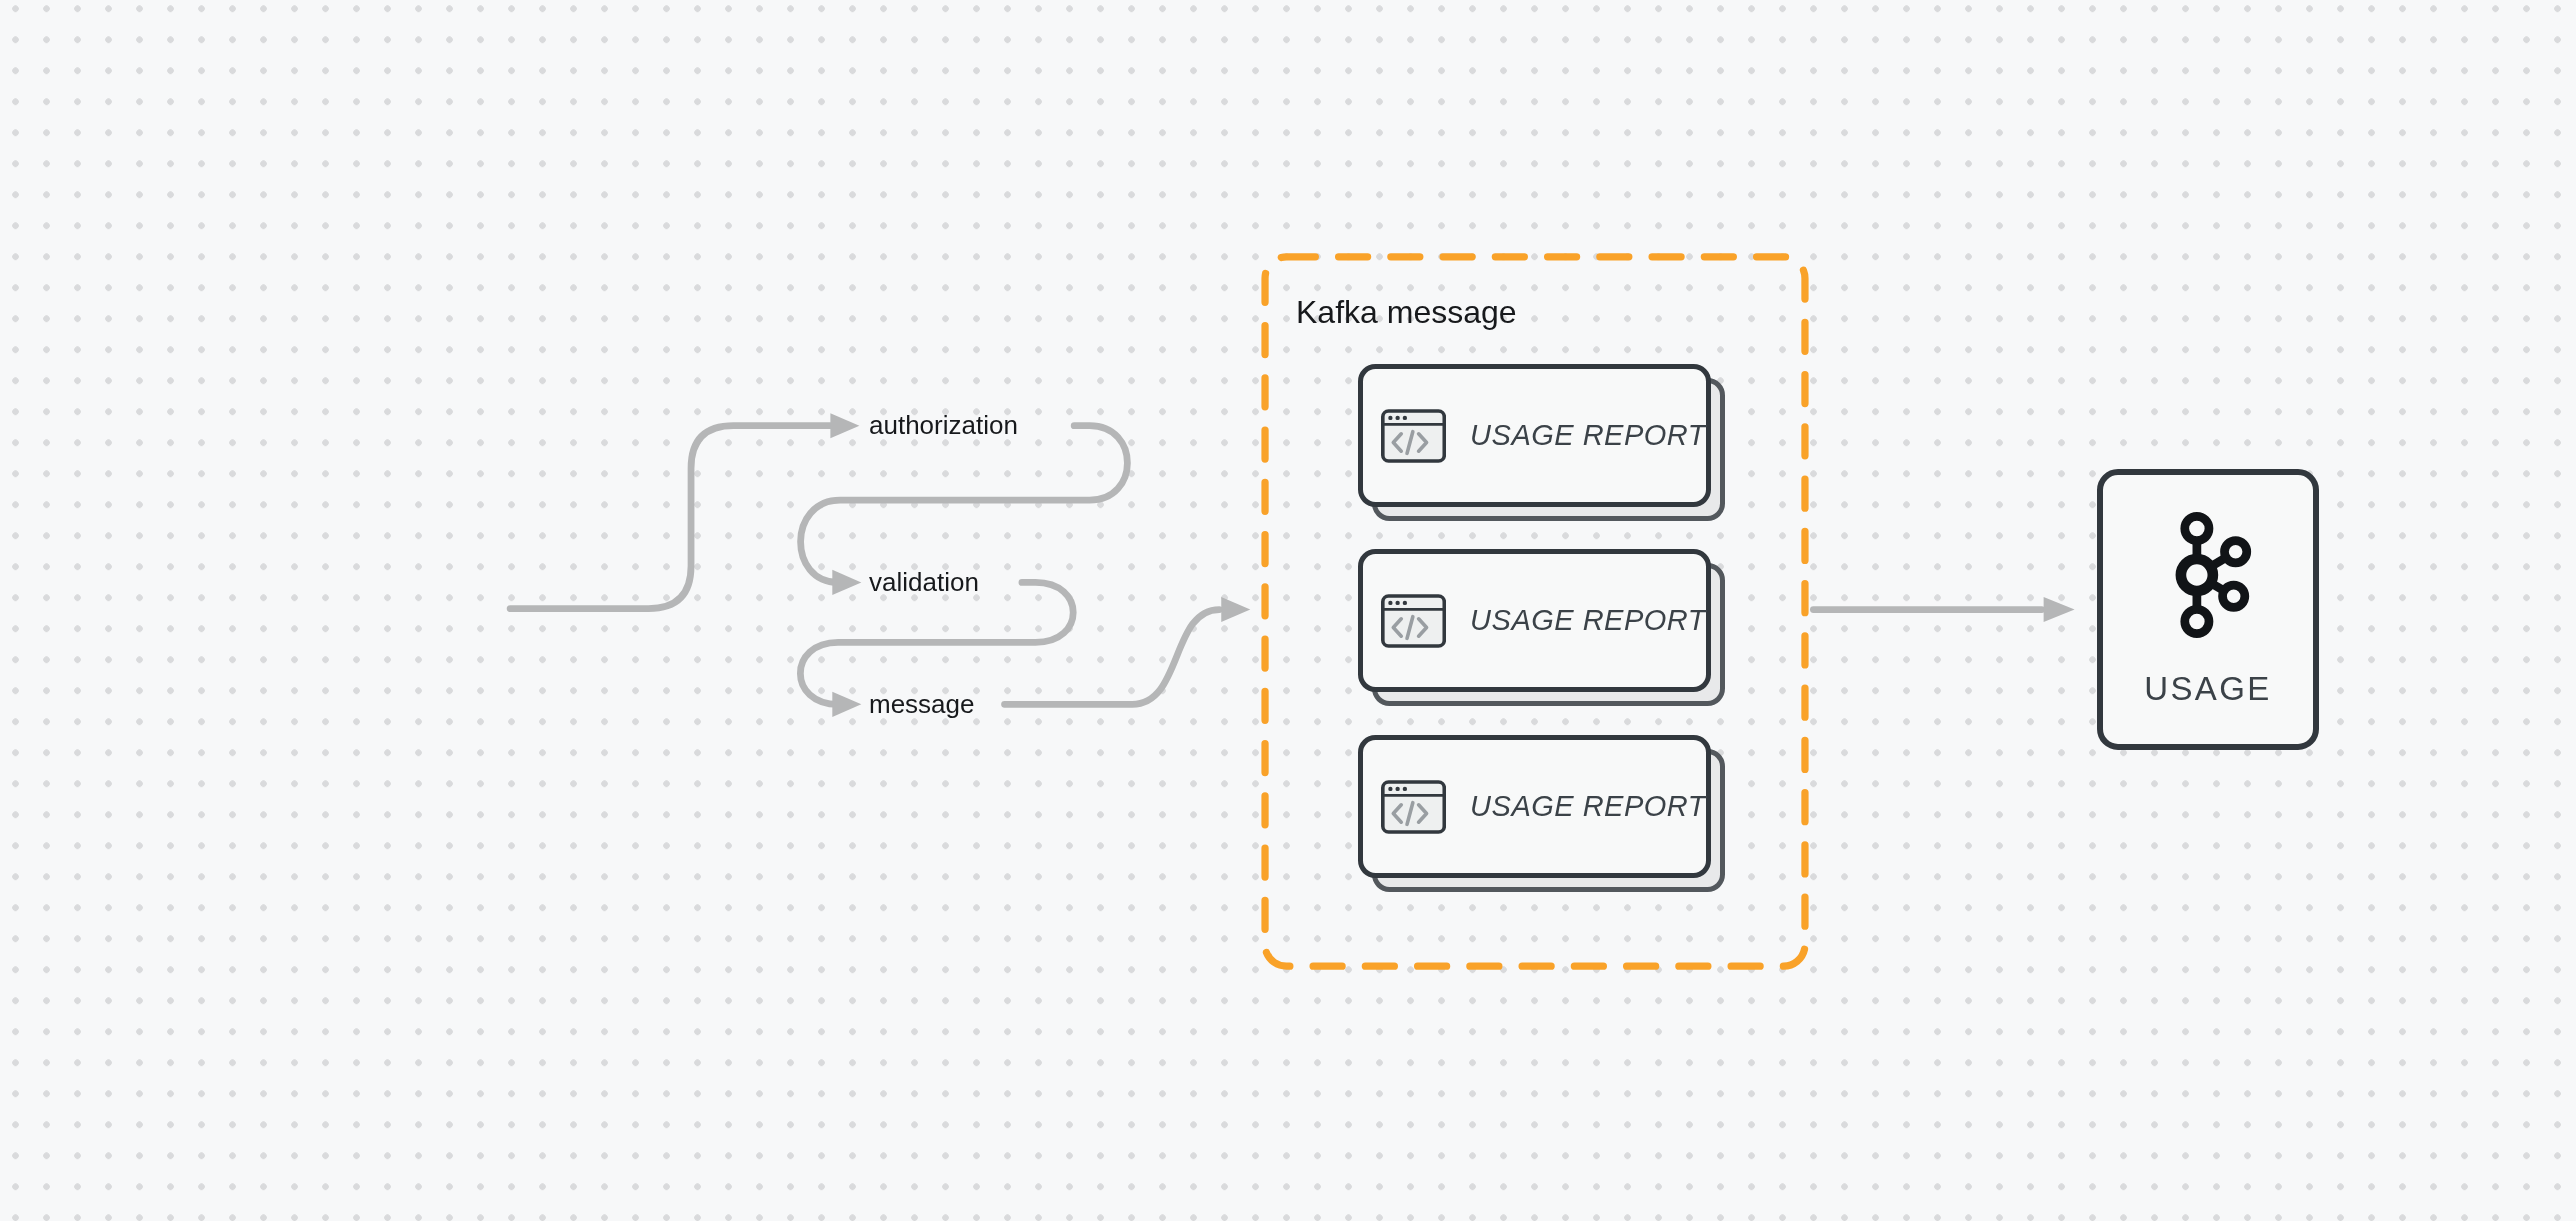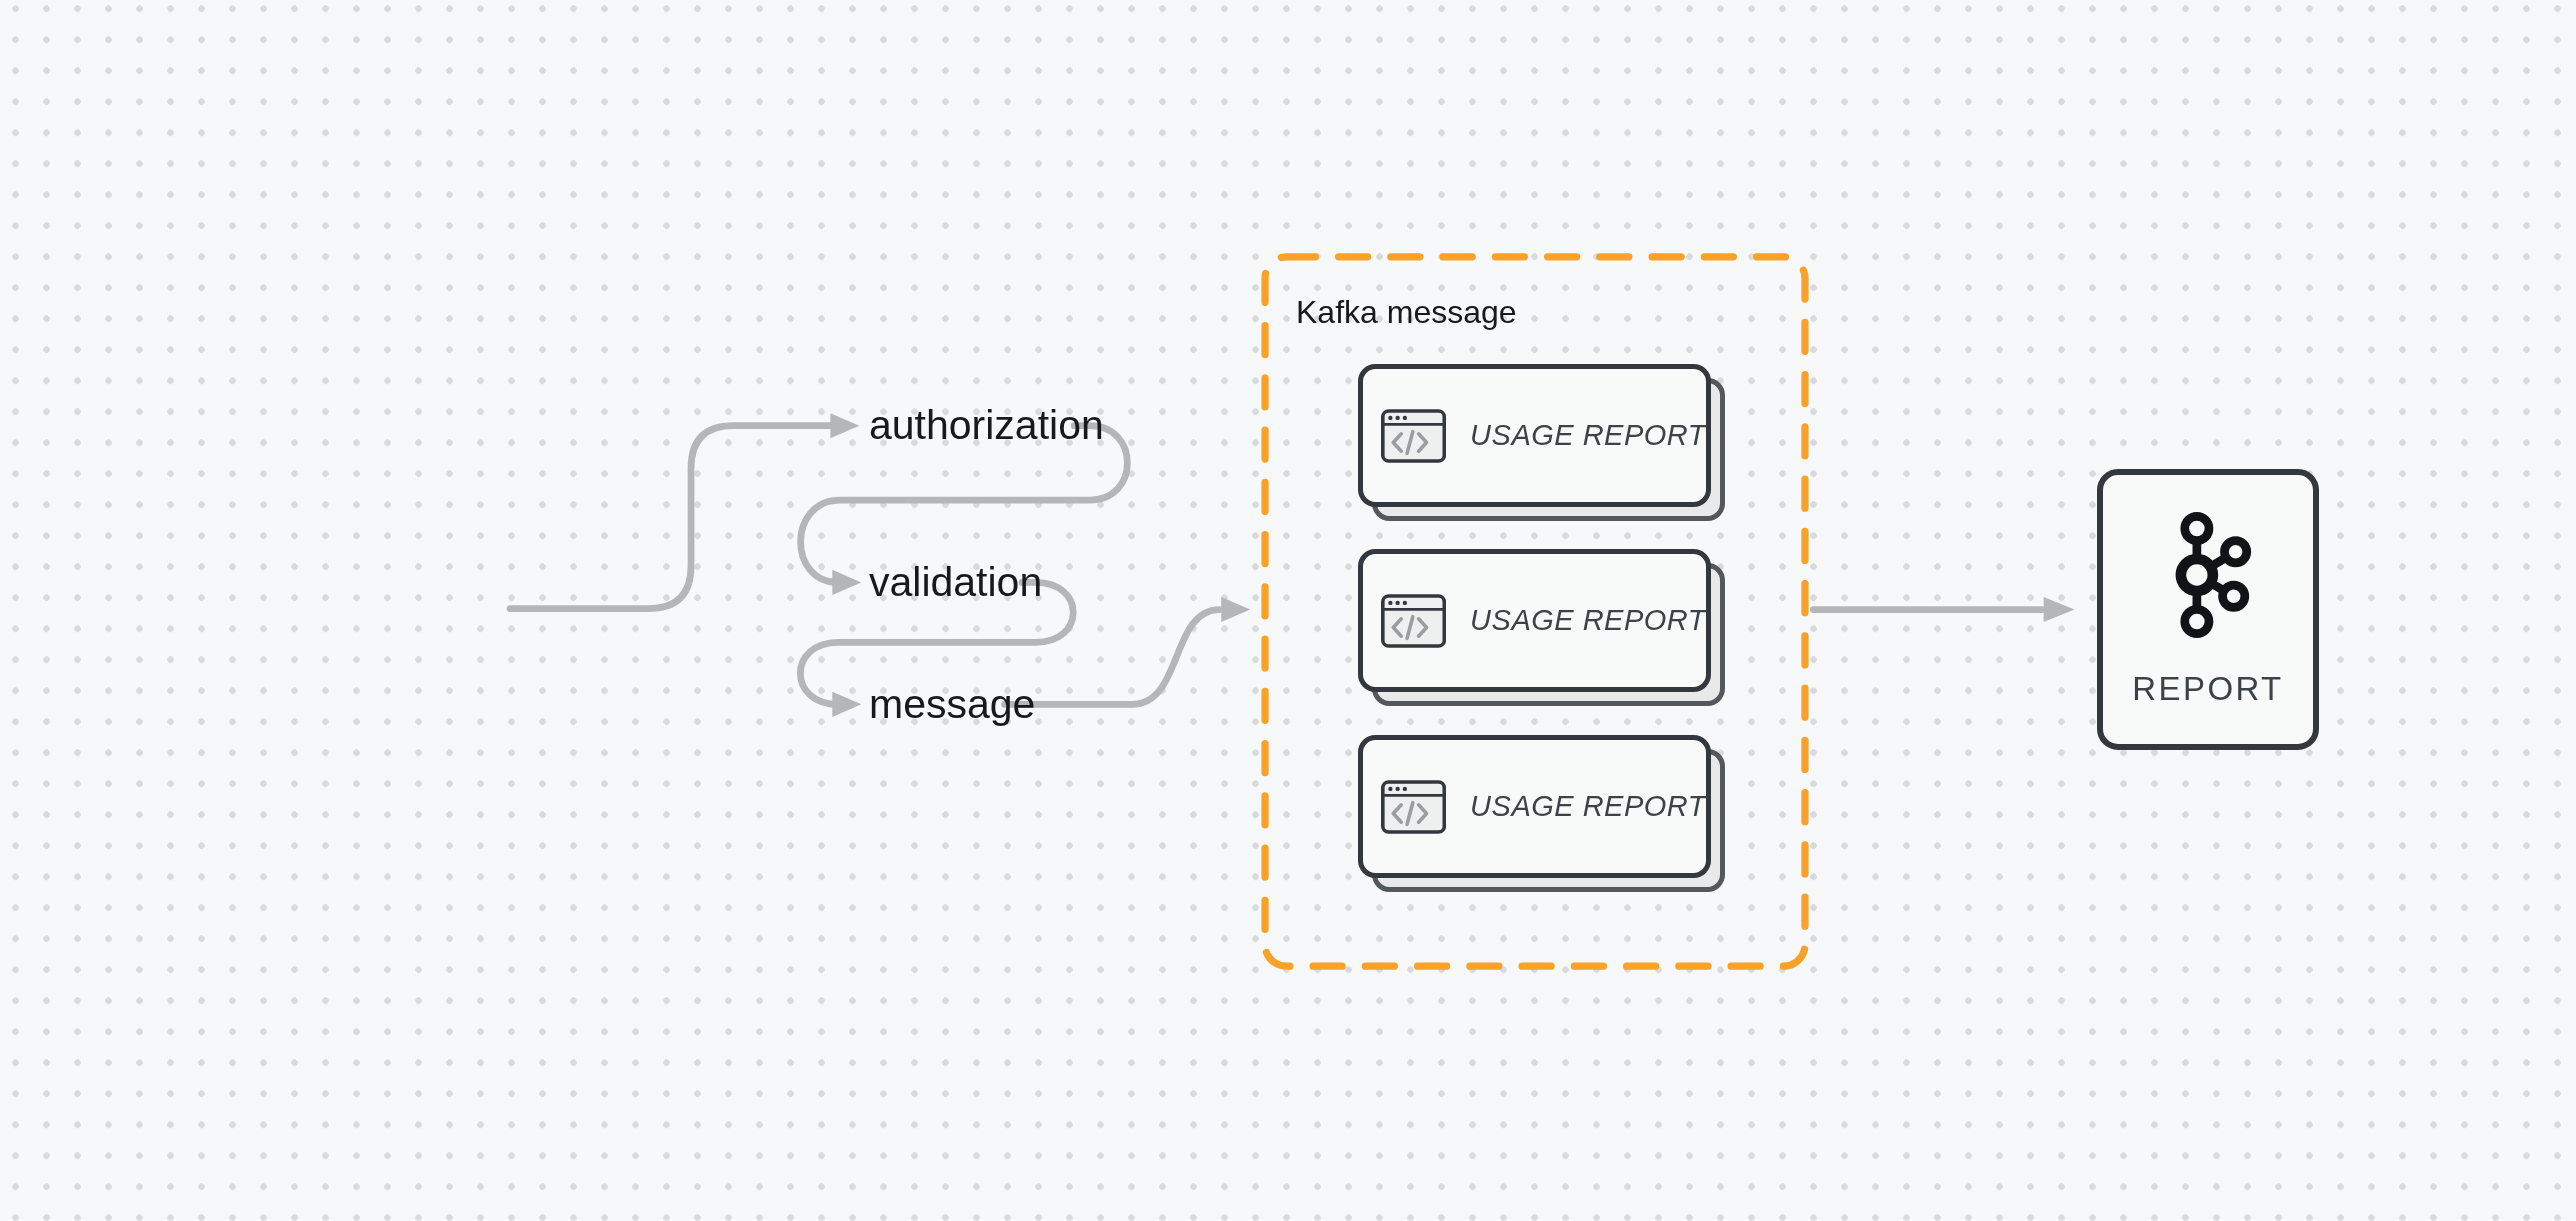--- a/index.html
+++ b/index.html
@@ -70,21 +70,21 @@
     font-size:33px;
     letter-spacing:2.4px;
     color:var(--report-text);
     white-space:nowrap;
   }
 
   
   .step-label{
     position:absolute;
     left:869px;
-    font-size:41px;
+    font-size:26px;
     font-weight:500;
     color:var(--label-dark);
     line-height:39px;
     white-space:nowrap;
   }
 
   
   .group{
     position:absolute;
     left:1261px; top:253px;
@@ -244,17 +244,17 @@
     <svg width="93" height="128" viewBox="0 0 96 132">
       <line class="k-line" x1="36" y1="18" x2="36" y2="114"></line>
       <line class="k-line" x1="36" y1="66" x2="76" y2="42"></line>
       <line class="k-line" x1="36" y1="66" x2="74" y2="88"></line>
       <circle class="k-circle" cx="36" cy="18" r="12.5"></circle>
       <circle class="k-circle" cx="36" cy="114" r="12.5"></circle>
       <circle class="k-circle" cx="76" cy="42" r="11.5"></circle>
       <circle class="k-circle" cx="74" cy="88" r="11.5"></circle>
       <circle class="k-circle k-center" cx="36" cy="66" r="16.5"></circle>
     </svg>
-    <div class="node-label">REPORT</div>
+    <div class="node-label">USAGE</div>
   </div>
 
 </div>
 
 
 </body></html>

